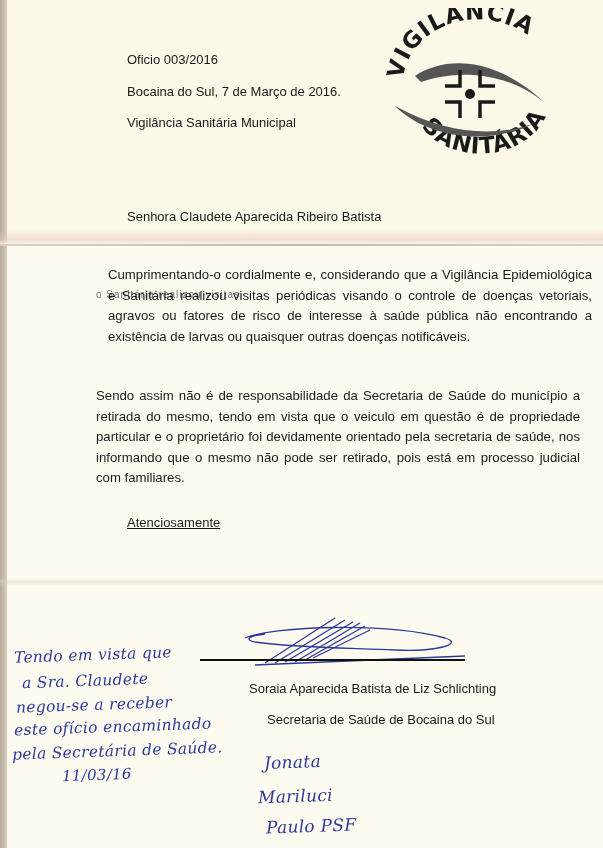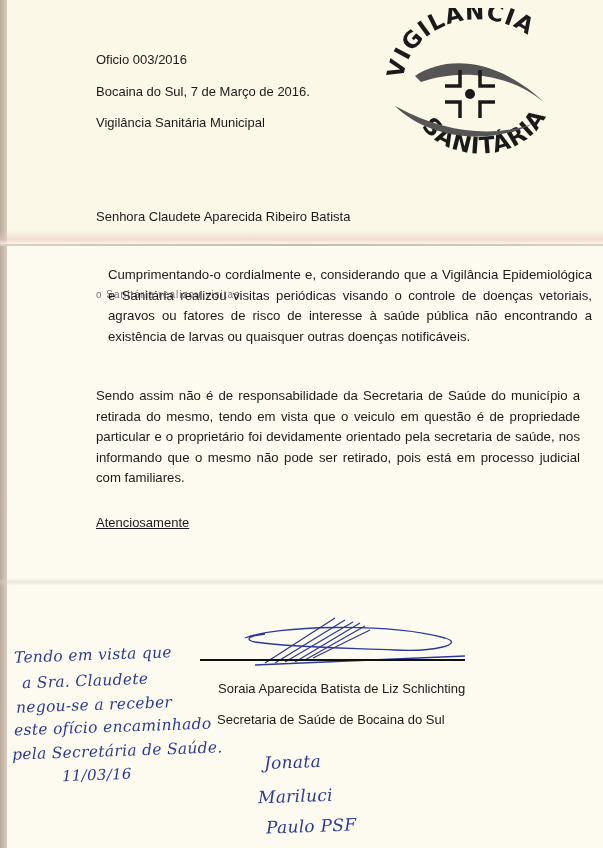--- a/index.html
+++ b/index.html
@@ -20,21 +20,21 @@
     .fold1-line {
       position:absolute; left:0; top:244px; width:603px; height:2px;
       background:linear-gradient(to right,#c9c0b4,#a99f92,#c9c0b4);
       opacity:0.7;
     }
     .lower-sheet { position:absolute; left:7px; top:246px; width:596px; height:602px; background:#fdfbf0; }
     .fold2 {
       position:absolute; left:0; top:578px; width:603px; height:8px;
       background:linear-gradient(to bottom, rgba(230,220,200,0.0), rgba(220,210,195,0.5), rgba(230,220,200,0.0));
     }
-    .txt { position:absolute; font-size:13px; line-height:17px; white-space:nowrap; }
+    .txt { position:absolute; font-size:13px; line-height:17px; white-space:nowrap;margin-left:31px; }
     .para {
       position:absolute; left:96px; width:484px;
       font-size:13.2px; line-height:20.5px; text-align:justify;
     }
     .ghost-line {
       position:absolute; left:96px; top:289px; font-size:10px; letter-spacing:1px;
       color:#333; white-space:nowrap; opacity:0.7;
     }
     .logo { position:absolute; left:385px; top:8px; width:180px; height:160px; }
     .sig-line { position:absolute; left:200px; top:659px; width:265px; height:1.5px; background:#111; }
@@ -91,21 +91,21 @@
 <svg style="position:absolute;left:235px;top:608px;width:250px;height:60px;" viewBox="0 0 250 60">
   <g stroke="#2b3a9a" stroke-width="1.3" fill="none">
     <path d="M10,30 C40,18 150,14 210,30 C230,36 200,44 160,42 C120,40 60,40 20,34 C10,32 12,28 30,26"></path>
     <path d="M30,55 L100,10 M40,55 L110,12 M50,54 L118,14 M60,54 L125,15 M70,52 L130,18 M78,50 L135,22"></path>
     <path d="M20,57 C80,54 150,52 230,48"></path>
   </g>
 </svg>
 <div class="sig-line"></div>
 
 <div class="txt" style="left:218px;top:680px;">Soraia Aparecida Batista de Liz Schlichting</div>
-<div class="txt" style="left:217px;top:711px;">Secretaria de Saúde de Bocaina do Sul</div>
+<div class="txt" style="left:236px;top:711px;">Secretaria de Saúde de Bocaina do Sul</div>
 
 <div class="hand" style="left:14px;top:646px;">Tendo em vista que</div>
 <div class="hand" style="left:22px;top:672px;">a Sra. Claudete</div>
 <div class="hand" style="left:16px;top:696px;">negou-se a receber</div>
 <div class="hand" style="left:14px;top:718px;">este ofício encaminhado</div>
 <div class="hand" style="left:12px;top:742px;">pela Secretária de Saúde.</div>
 <div class="hand hand-date" style="left:62px;top:766px;">11/03/16</div>
 
 <div class="hand" style="left:264px;top:752px;font-size:17px;">Jonata</div>
 <div class="hand" style="left:258px;top:786px;font-size:17px;">Mariluci</div>

